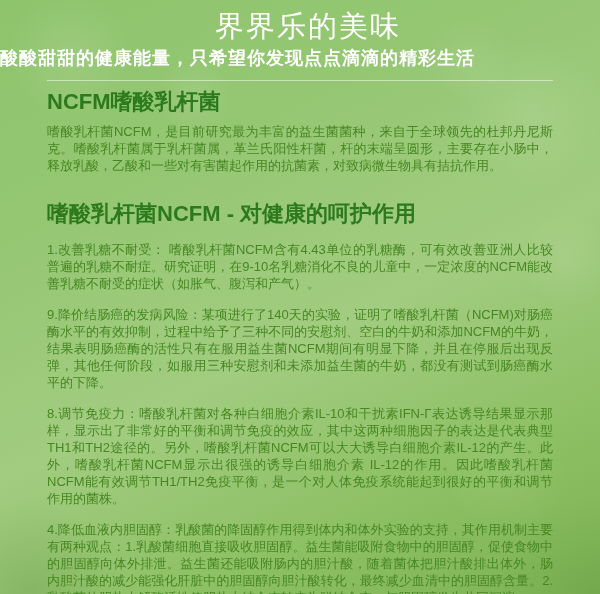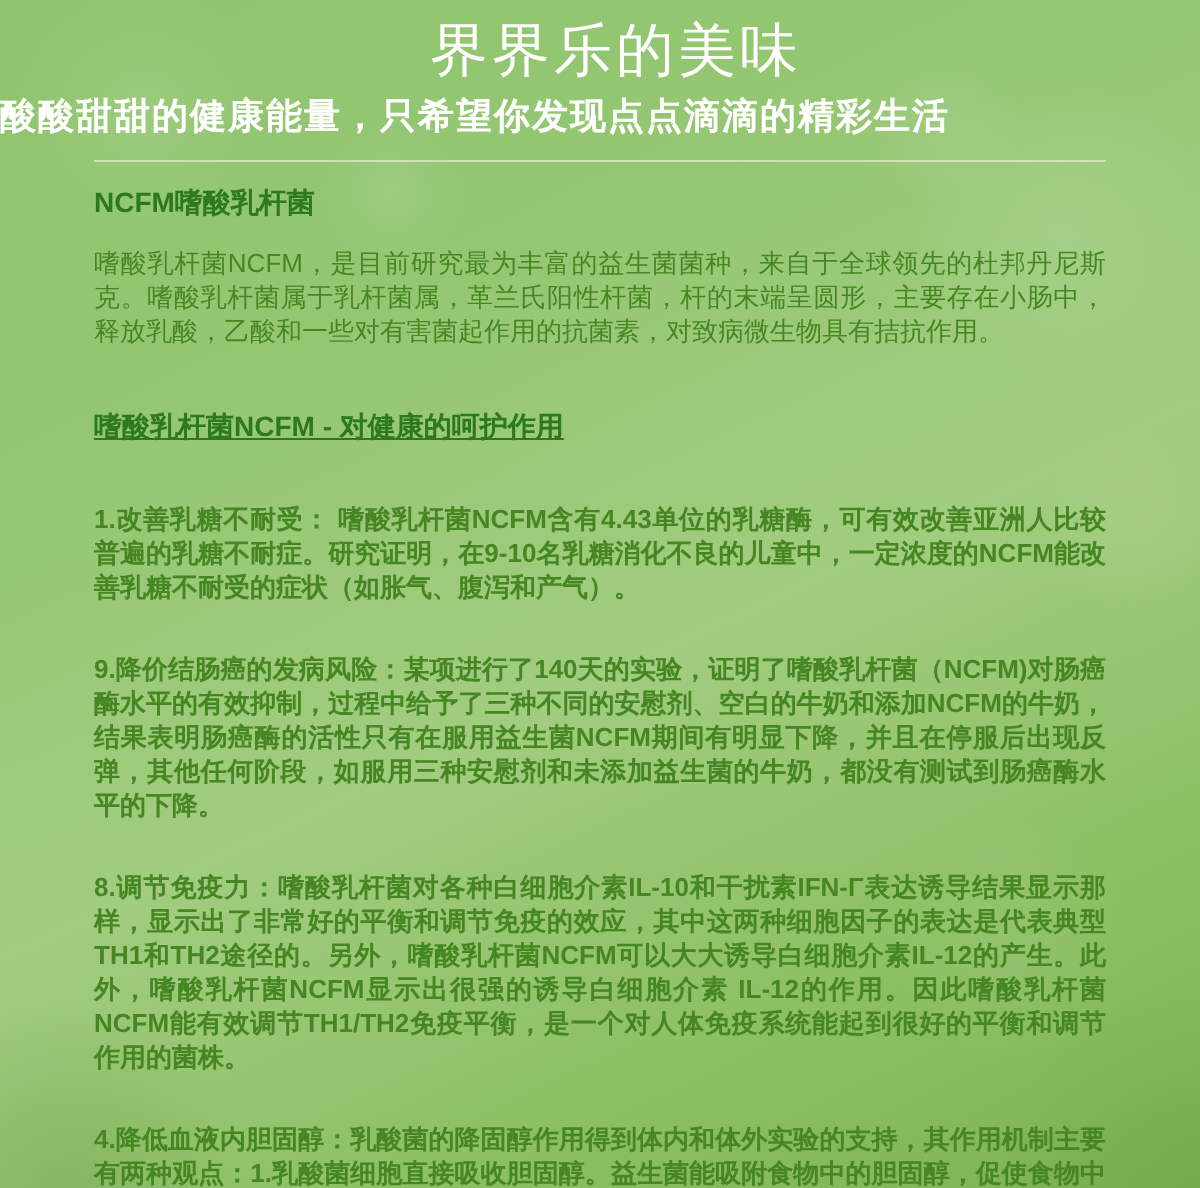--- a/index.html
+++ b/index.html
@@ -43,34 +43,34 @@
   .divider {
     width: 506px;
     margin: 10px auto 0;
     height: 0;
     border-top: 1px solid rgba(255,255,255,0.5);
   }
   .content { width: 506px; margin: 0 auto; }
   .section-heading {
     margin: 0;
     color: #2d7a1d;
-    font-size: 14px;
+    font-size: 22px;
     font-weight: bold;
     line-height: 27px;
   }
   .section-heading.first { margin-top: 7px; }
-  .section-heading.second { margin-top: 26px; text-decoration: underline; }
+  .section-heading.second { margin-top: 26px; }
   .body-p {
     margin: 8px 0 0;
     color: #478723;
     font-size: 13px;
     line-height: 17px;
     text-align: justify;
   }
-  .sec2 .body-p { margin-top: 24px; font-weight: bold; }
+  .sec2 .body-p { margin-top: 14px; }
 </style>
 </head>
 <body>
 
 <div class="page">
 
   <div class="header">
     <h1 class="main-title">界界乐的美味</h1>
     <p class="subtitle">酸酸甜甜的健康能量，只希望你发现点点滴滴的精彩生活</p>
   </div>

